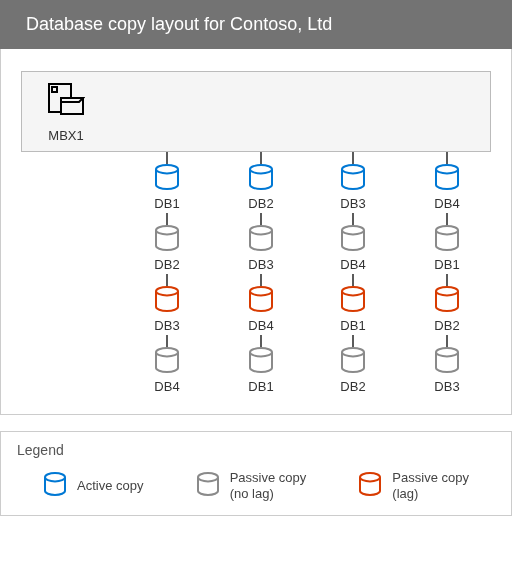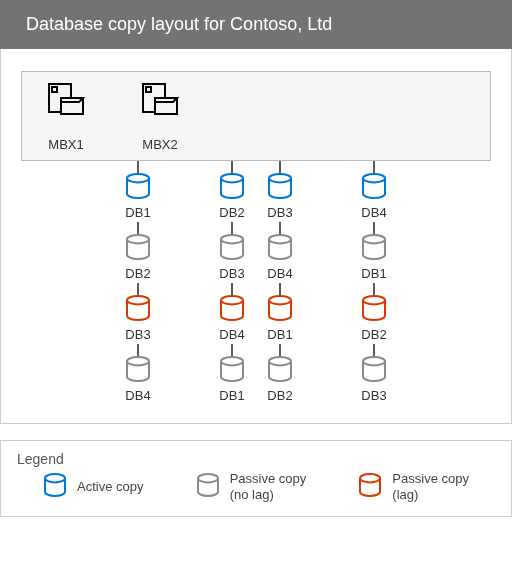--- a/index.html
+++ b/index.html
@@ -37,28 +37,29 @@
   .server {
     display: flex;
     flex-direction: column;
     align-items: center;
     width: 48px;
   }
   .server svg { display: block; }
   .server-label {
     font-size: 13px;
     color: #333;
-    margin-top: 21px;
+    margin-top: 12px;
     text-align: center;
   }
   .columns {
     display: flex;
-    justify-content: center;
+    justify-content: flex-end;
     padding: 0 20px;
     margin-top: 0;
+    gap: 44px;
   }
   .col-pair {
     display: flex;
     gap: 46px;
   }
   .col {
     display: flex;
     flex-direction: column;
     align-items: center;
     width: 48px;
@@ -80,21 +81,21 @@
     margin-bottom: 2px;
   }
   .legend-box {
     border: 1px solid #ccc;
     margin-top: 16px;
     padding: 10px 16px 14px 16px;
   }
   .legend-title {
     font-size: 14px;
     color: #555;
-    margin-bottom: 4px;
+    margin-bottom: 12px;
   }
   .legend-items {
     display: flex;
     justify-content: space-around;
     align-items: center;
   }
   .legend-item {
     display: flex;
     align-items: center;
     gap: 10px;
@@ -119,31 +120,20 @@
         <span>
             <svg width="38" height="34" viewBox="0 0 38 34">
     <rect x="2" y="2" width="22" height="28" fill="none" stroke="#000000" stroke-width="2"></rect>
     <rect x="5" y="5" width="5" height="5" fill="none" stroke="#000000" stroke-width="2"></rect>
     <rect x="14" y="16" width="22" height="16" fill="#f5f5f5" stroke="#000000" stroke-width="2"></rect>
     <path d="M14 16 L36 16 L32 20 L14 20 Z" fill="none" stroke="#000000" stroke-width="2"></path>
   </svg>
           </span>
         <span class="server-label">MBX1</span>
       </div>
-      <div class="server">
-        <span>
-            <svg width="38" height="34" viewBox="0 0 38 34">
-    <rect x="2" y="2" width="22" height="28" fill="none" stroke="#000000" stroke-width="2"></rect>
-    <rect x="5" y="5" width="5" height="5" fill="none" stroke="#000000" stroke-width="2"></rect>
-    <rect x="14" y="16" width="22" height="16" fill="#f5f5f5" stroke="#000000" stroke-width="2"></rect>
-    <path d="M14 16 L36 16 L32 20 L14 20 Z" fill="none" stroke="#000000" stroke-width="2"></path>
-  </svg>
-          </span>
-        <span class="server-label">MBX2</span>
-      </div>
     </div>
   </div>
 
   <div class="columns">
     <div class="col-pair">
       <div class="col">
           <div class="db-item">
       <div class="stem"></div>
       <span><svg width="26" height="26" viewBox="0 0 26 26">
     <path d="M 2 5.2 L 2 20.8 A 11 4.2 0 0 0 24 20.8 L 24 5.2" fill="none" stroke="#0078d4" stroke-width="2"></path>

